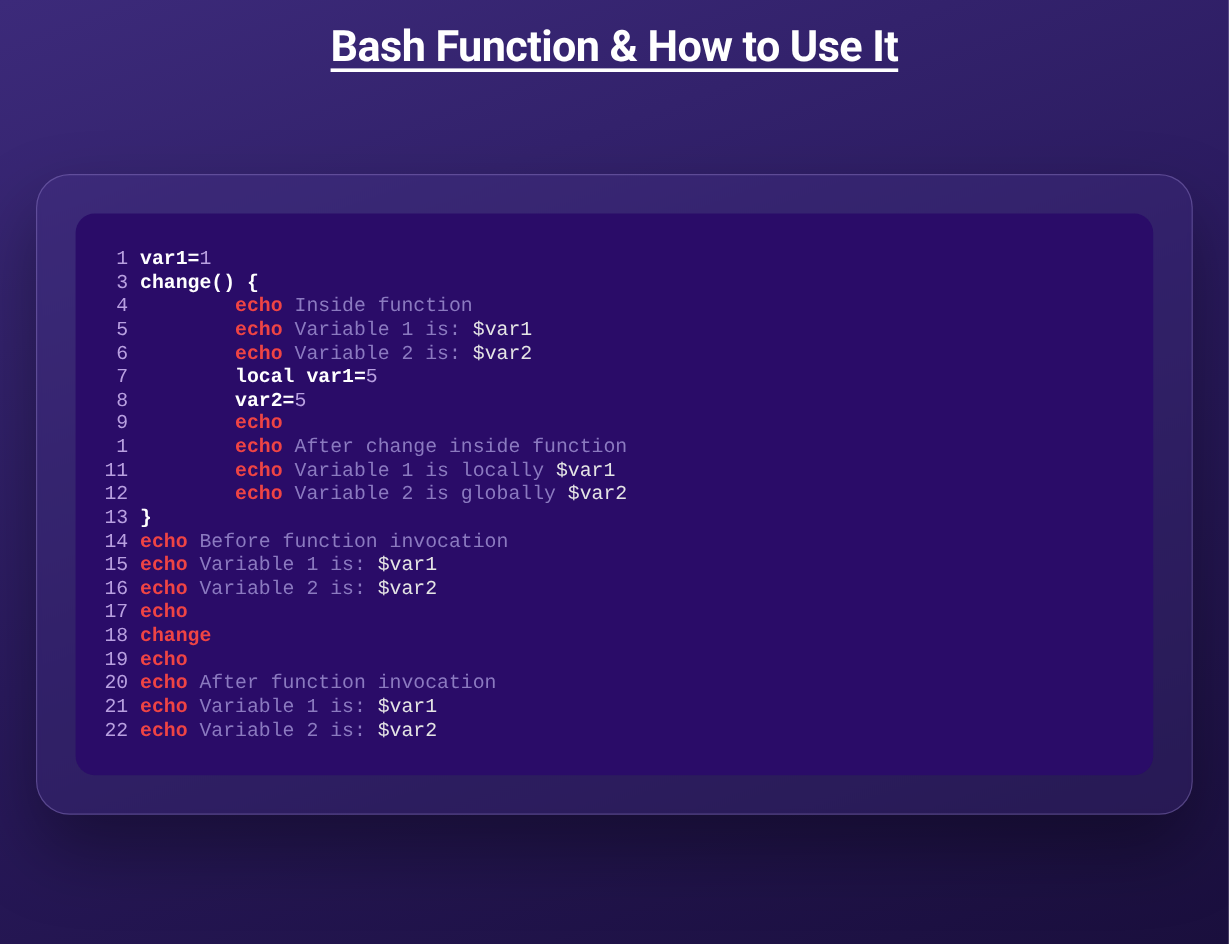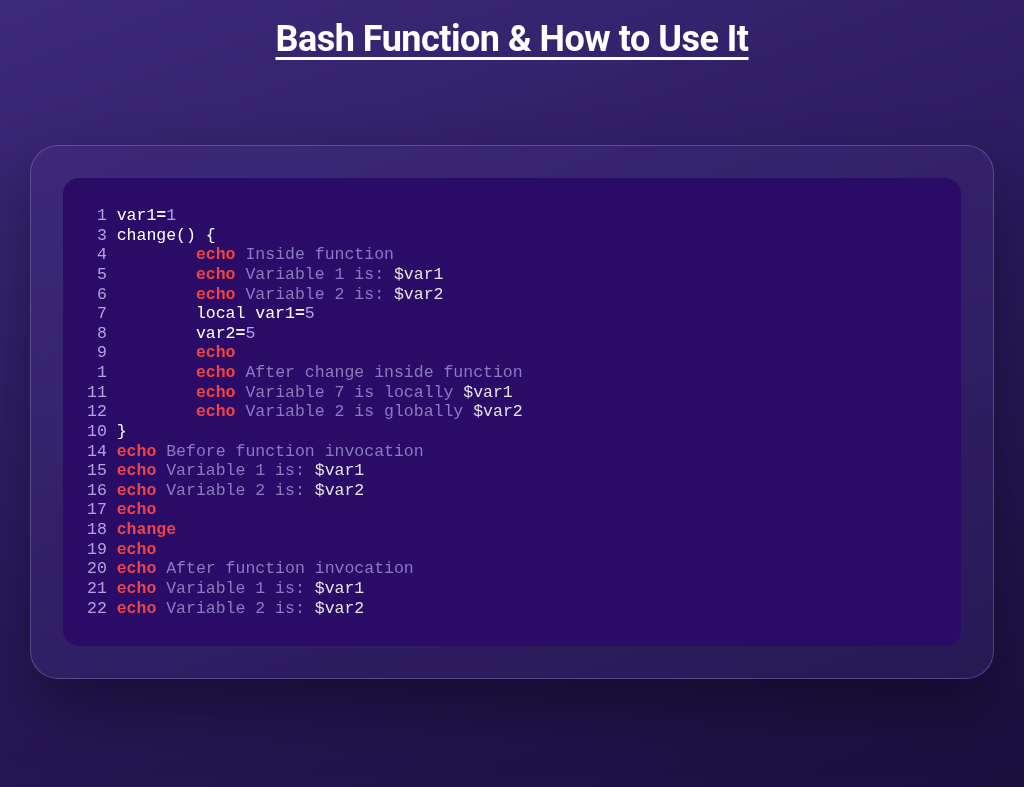--- a/index.html
+++ b/index.html
@@ -45,21 +45,21 @@
   .code-line {
     white-space: pre;
   }
   .ln {
     display: inline-block;
     width: 2ch;
     text-align: right;
     color: #b8a0e0;
     margin-right: 1ch;
   }
-  .kw   { color: #ffffff; font-weight: 400; }
+  .kw   { color: #ffffff; font-weight: 700; }
   .cmd  { color: #ef4444; font-weight: 700; }
   .op   { color: #ffffff; font-weight: 700; }
   .num  { color: #b8a0e0; }
   .str  { color: #8b7ac0; margin-top: 44px; }
   .var  { color: #e5e5e5; }
 </style>
 </head>
 <body>
 
 <h1 class="title">Bash Function &amp; How to Use It</h1>
@@ -68,23 +68,23 @@
   <div class="code-block" id="code-block">
       <div class="code-line"><span class="ln">1</span><span class="kw">var1</span><span class="op">=</span><span class="num">1</span></div>
       <div class="code-line"><span class="ln">3</span><span class="kw">change() {</span></div>
       <div class="code-line"><span class="ln">4</span><span>        </span><span class="cmd">echo</span><span> </span><span class="str">Inside function</span></div>
       <div class="code-line"><span class="ln">5</span><span>        </span><span class="cmd">echo</span><span> </span><span class="str">Variable 1 is: </span><span class="var">$var1</span></div>
       <div class="code-line"><span class="ln">6</span><span>        </span><span class="cmd">echo</span><span> </span><span class="str">Variable 2 is: </span><span class="var">$var2</span></div>
       <div class="code-line"><span class="ln">7</span><span>        </span><span class="kw">local var1</span><span class="op">=</span><span class="num">5</span></div>
       <div class="code-line"><span class="ln">8</span><span>        </span><span class="kw">var2</span><span class="op">=</span><span class="num">5</span></div>
       <div class="code-line"><span class="ln">9</span><span>        </span><span class="cmd">echo</span></div>
       <div class="code-line"><span class="ln">1</span><span>        </span><span class="cmd">echo</span><span> </span><span class="str">After change inside function</span></div>
-      <div class="code-line"><span class="ln">11</span><span>        </span><span class="cmd">echo</span><span> </span><span class="str">Variable 7 is locally </span><span class="var">$var1</span></div>
+      <div class="code-line"><span class="ln">11</span><span>        </span><span class="cmd">echo</span><span> </span><span class="str">Variable 1 is locally </span><span class="var">$var1</span></div>
       <div class="code-line"><span class="ln">12</span><span>        </span><span class="cmd">echo</span><span> </span><span class="str">Variable 2 is globally </span><span class="var">$var2</span></div>
-      <div class="code-line"><span class="ln">10</span><span class="kw">}</span></div>
+      <div class="code-line"><span class="ln">13</span><span class="kw">}</span></div>
       <div class="code-line"><span class="ln">14</span><span class="cmd">echo</span><span> </span><span class="str">Before function invocation</span></div>
       <div class="code-line"><span class="ln">15</span><span class="cmd">echo</span><span> </span><span class="str">Variable 1 is: </span><span class="var">$var1</span></div>
       <div class="code-line"><span class="ln">16</span><span class="cmd">echo</span><span> </span><span class="str">Variable 2 is: </span><span class="var">$var2</span></div>
       <div class="code-line"><span class="ln">17</span><span class="cmd">echo</span></div>
       <div class="code-line"><span class="ln">18</span><span class="cmd">change</span></div>
       <div class="code-line"><span class="ln">19</span><span class="cmd">echo</span></div>
       <div class="code-line"><span class="ln">20</span><span class="cmd">echo</span><span> </span><span class="str">After function invocation</span></div>
       <div class="code-line"><span class="ln">21</span><span class="cmd">echo</span><span> </span><span class="str">Variable 1 is: </span><span class="var">$var1</span></div>
       <div class="code-line"><span class="ln">22</span><span class="cmd">echo</span><span> </span><span class="str">Variable 2 is: </span><span class="var">$var2</span></div>
     </div>

